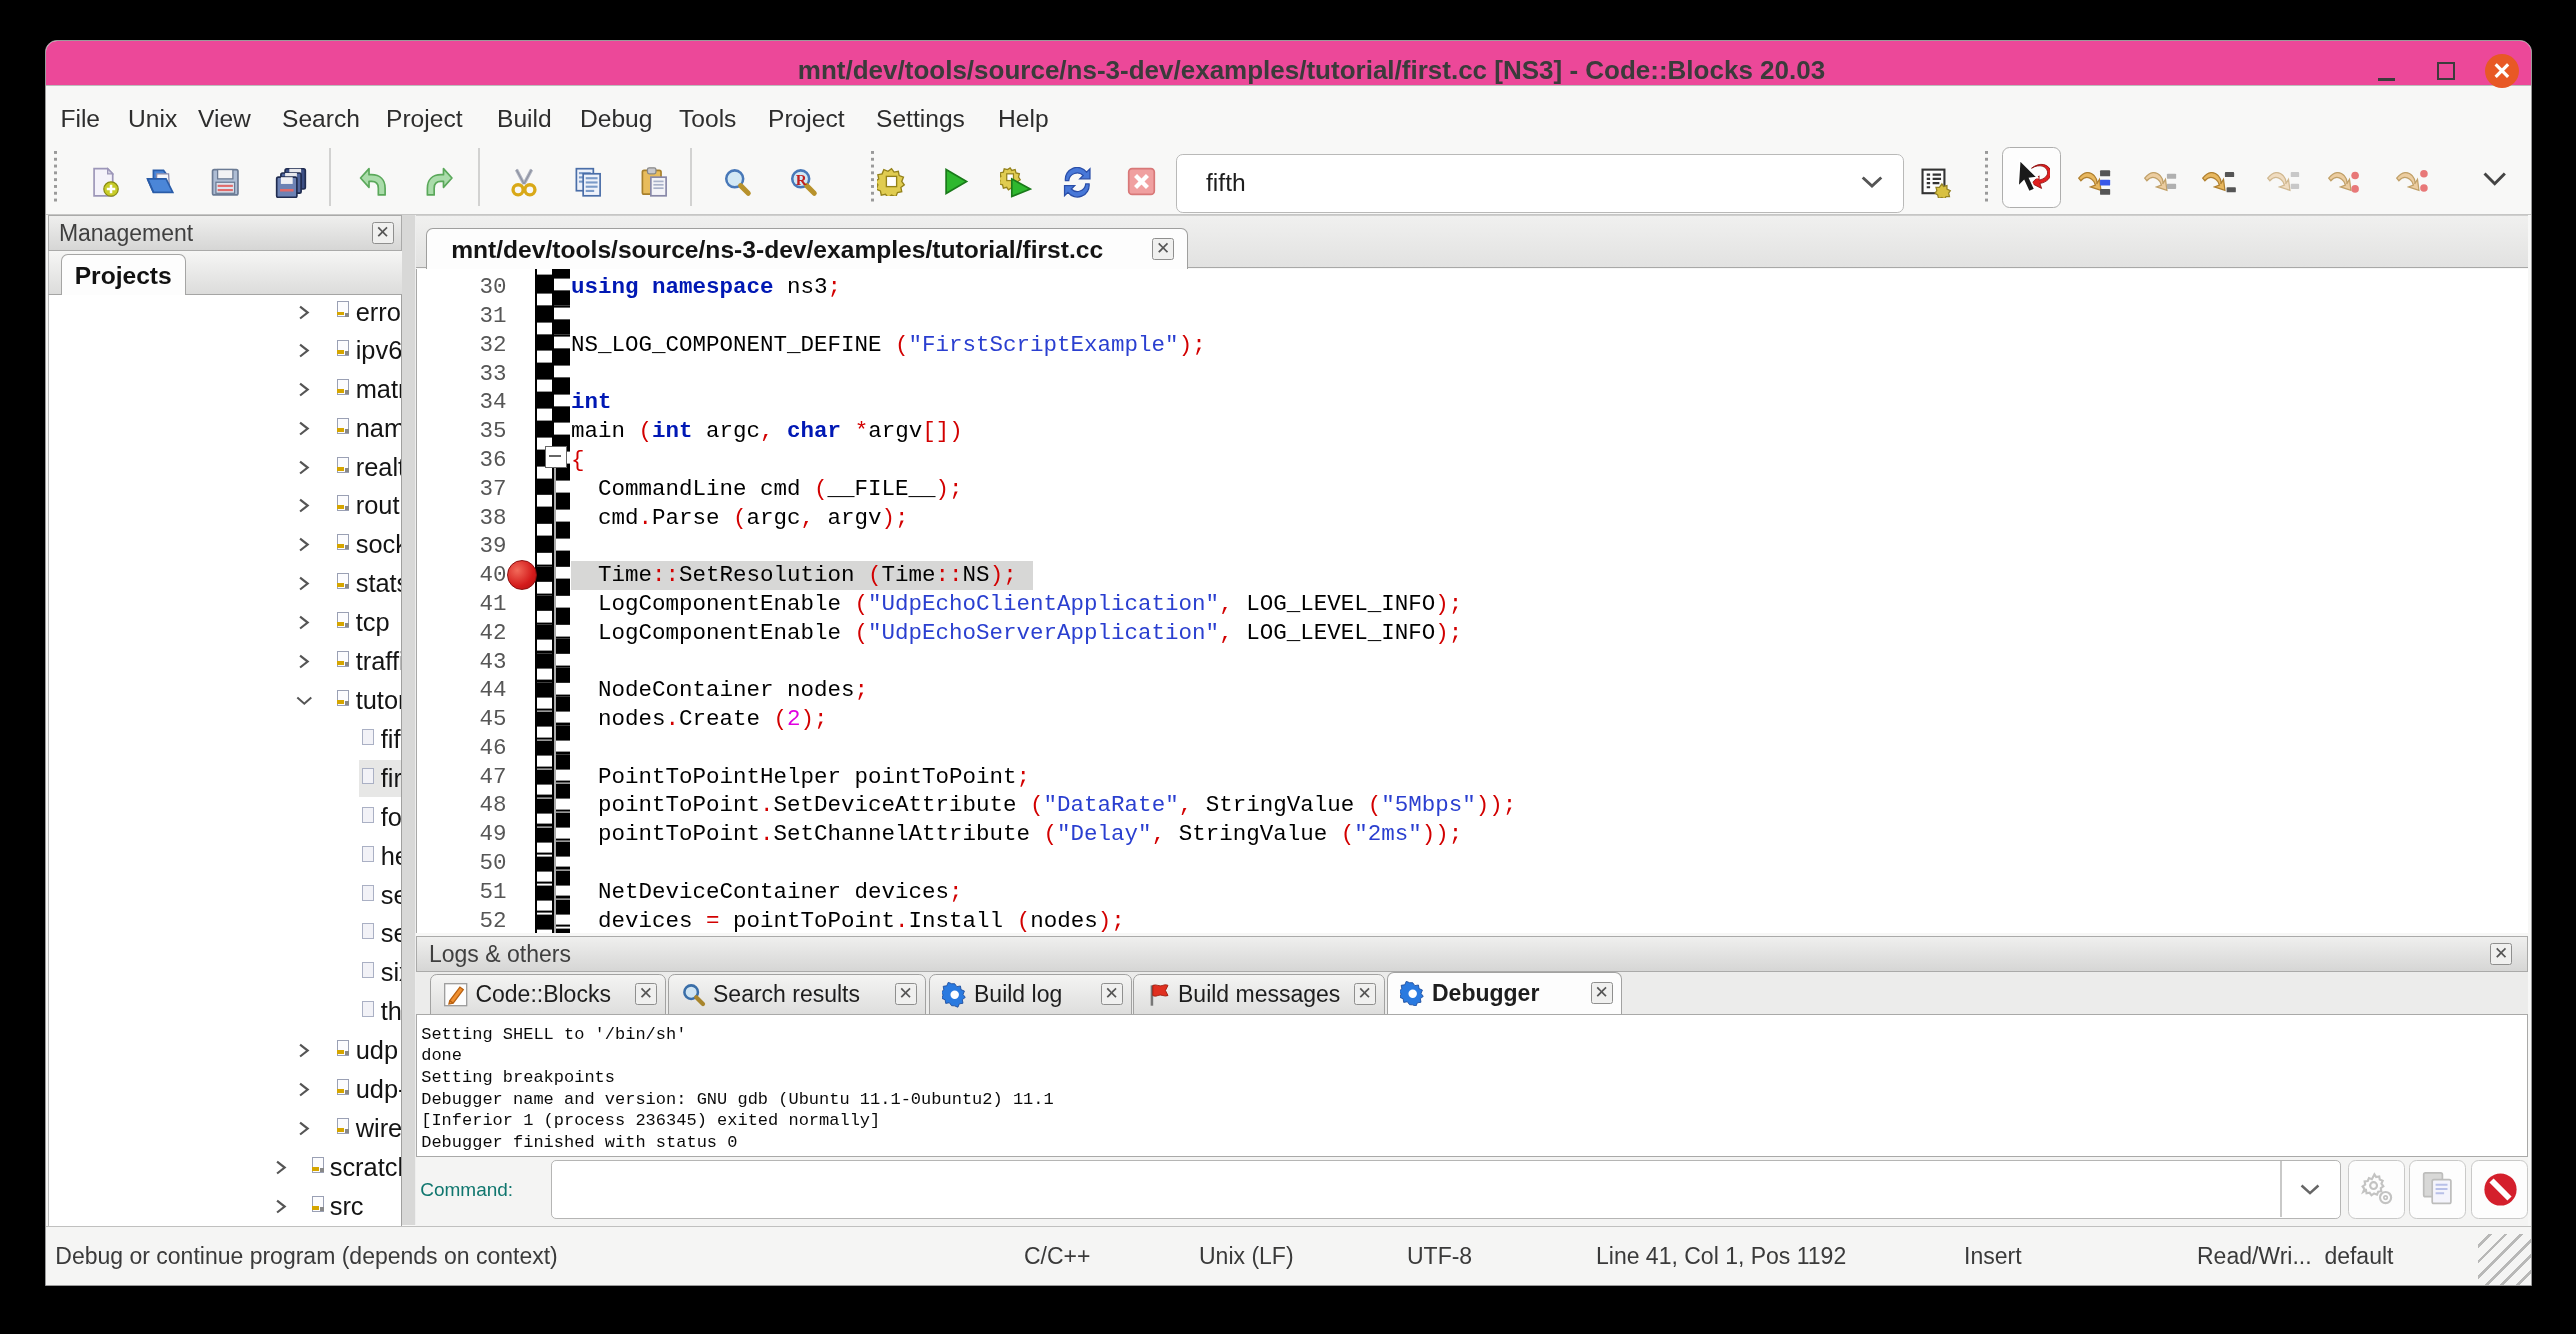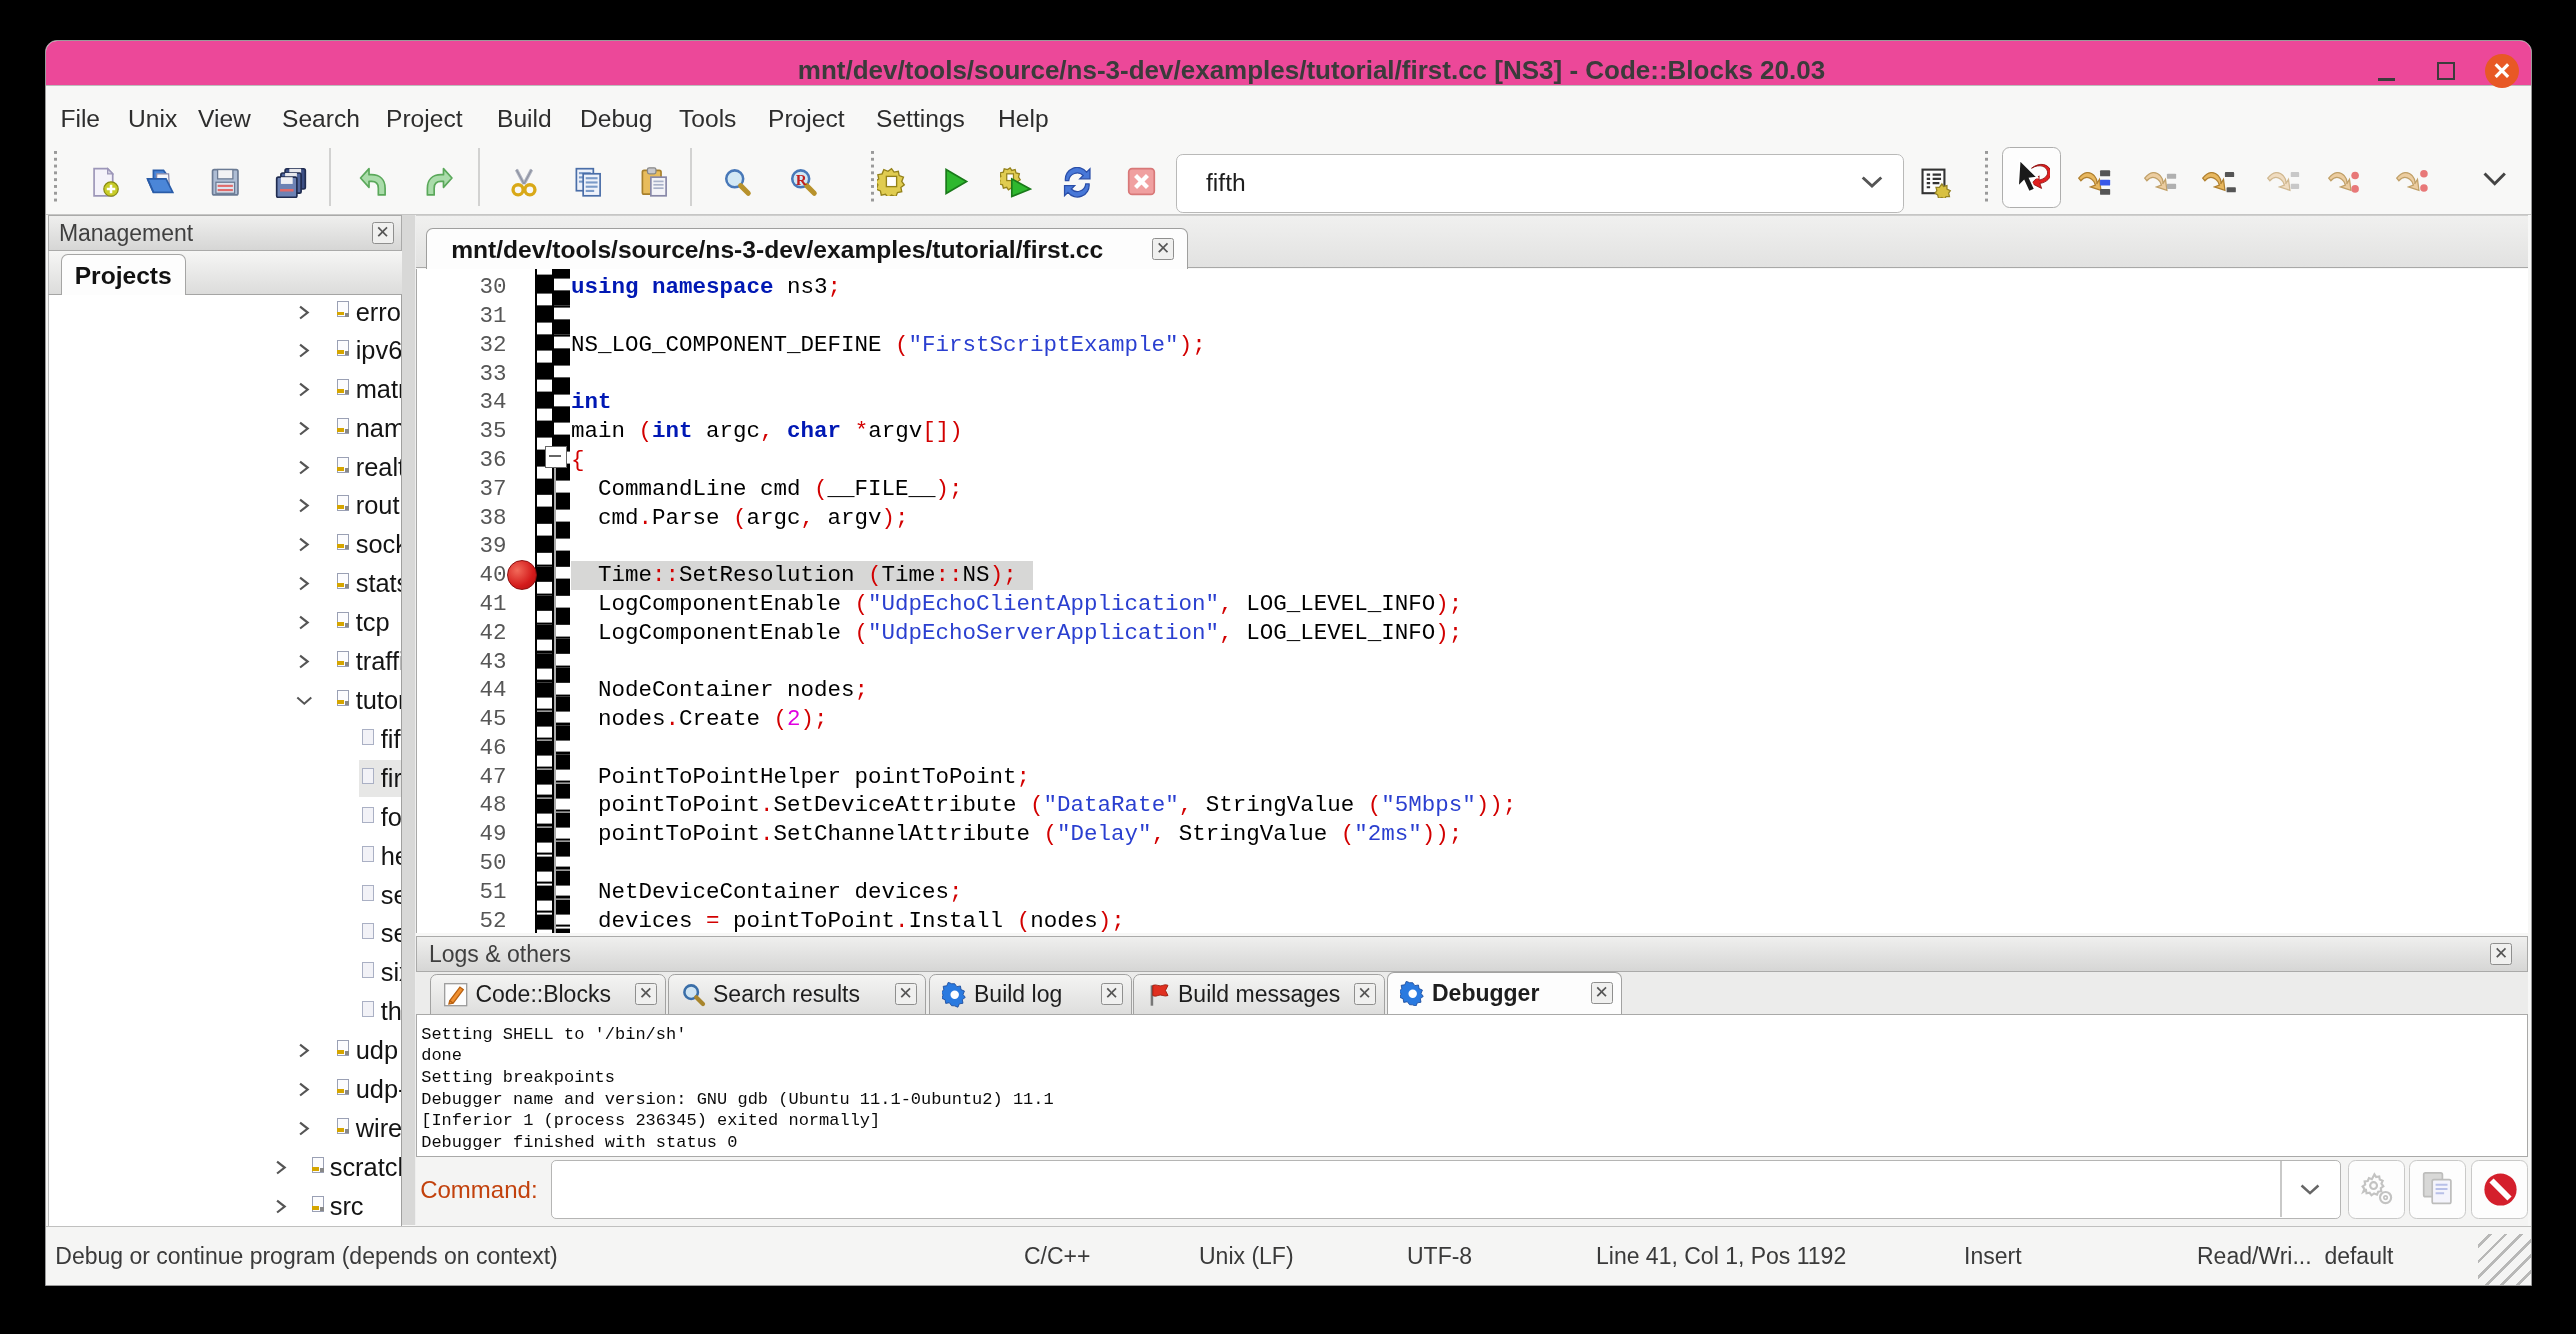--- a/index.html
+++ b/index.html
@@ -609,21 +609,21 @@
   <div id="logtext">
   <div class="logl" style="top:-18px;">Starting debugger: /usr/bin/gdb -fullname -quiet  -args /mnt/dev/tools/source/ns-3-dev/build/examples/tutorial/ns3-dev-first-debug      -nx</div>
   <div class="logl" style="top:8.5px;">Setting SHELL to '/bin/sh'</div>
   <div class="logl" style="top:30px;">done</div>
   <div class="logl" style="top:52px;">Setting breakpoints</div>
   <div class="logl" style="top:74px;">Debugger name and version: GNU gdb (Ubuntu 11.1-0ubuntu2) 11.1</div>
   <div class="logl" style="top:95px;">[Inferior 1 (process 236345) exited normally]</div>
   <div class="logl" style="top:117px;">Debugger finished with status 0</div>
   </div>
   <div id="cmdrow">
-  <span style="position:absolute;left:4.2px;top:0;height:69px;line-height:66px;font-size:24px;color:#c2410c;">Command:</span>
+  <span style="position:absolute;left:4.2px;top:0;height:69px;line-height:66px;font-size:19px;color:#0f766e;">Command:</span>
   <div style="position:absolute;left:135px;top:2.5px;width:1790px;height:59px;background:#fff;border:1.7px solid #b5b5b4;border-radius:5.1px;">
         <div style="position:absolute;right:58px;top:0;width:1.7px;height:56px;background:#c9c9c8;"></div>
         <svg style="position:absolute;right:18.6px;top:22px;" width="22" height="13.5" viewBox="0 0 26 16">
           <path d="M3 3l10 9 10-9" stroke="#666" stroke-width="3" fill="none"></path>
         </svg>
       </div>
   <div style="left:1932px;position:absolute;top:2.5px;width:57px;height:59px;background:#fdfdfd;border:1.7px solid #c9c9c8;border-radius:7.6px;">
         <svg style="position:absolute;left:10.2px;top:10.2px;" width="36" height="36" viewBox="0 0 42 42">
           <path d="M18 4l2 3 3.6-.6.6 3.6 3.4 1.4-1.4 3.4 2.2 3-3 2.2.6 3.6-3.6.6-1.4 3.4-3.4-1.4-3 2.2-2.2-3-3.6.6-.6-3.6L5 24.4 6.4 21 4.2 18l3-2.2-.6-3.6 3.6-.6 1.4-3.4 3.4 1.4z" fill="none" stroke="#c3c3c2" stroke-width="2.5"></path>
           <circle cx="17" cy="17" r="4" fill="none" stroke="#c3c3c2" stroke-width="2.5"></circle>

